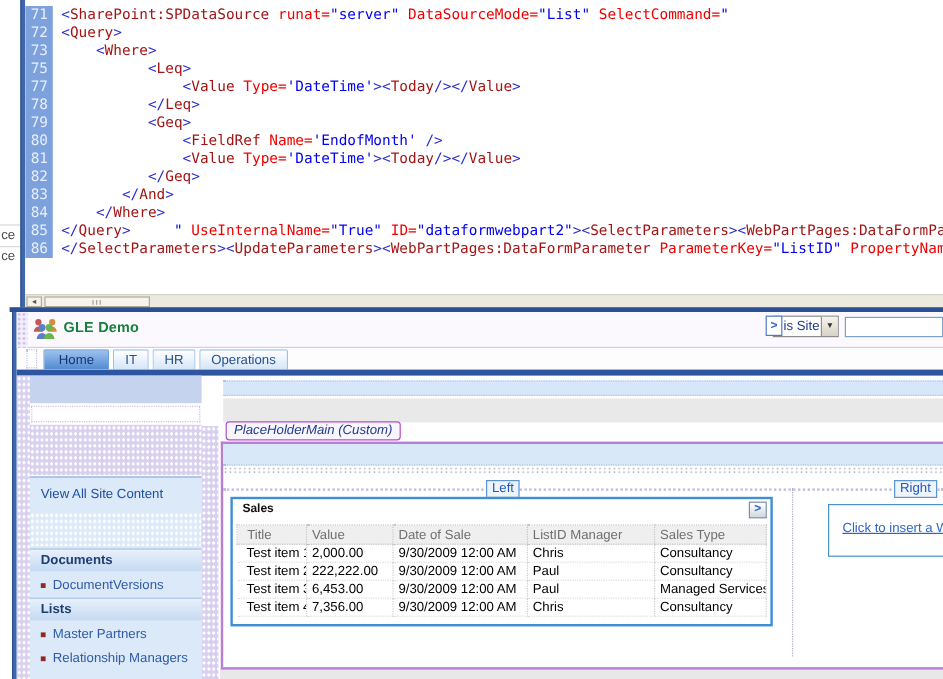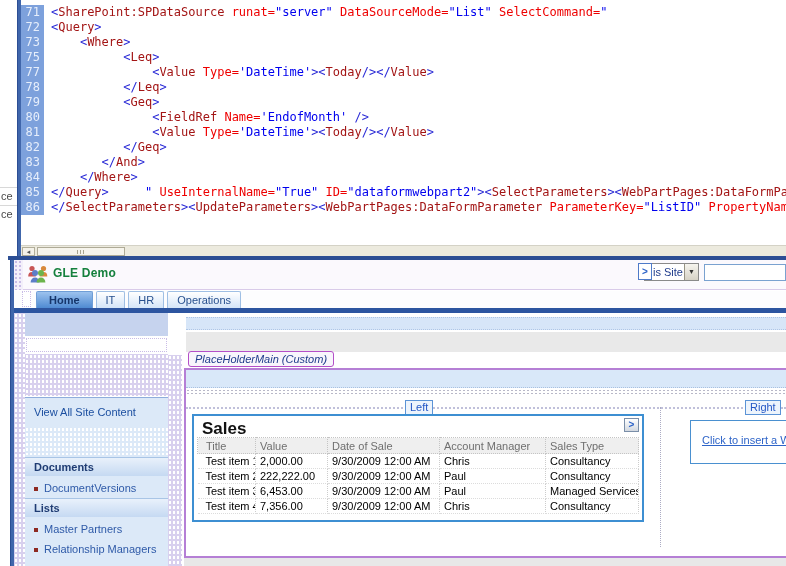--- a/index.html
+++ b/index.html
@@ -49,21 +49,21 @@
   #scope-text { position:absolute; left:8px; top:2px; font-size:11px; color:#1f3c8c; white-space:nowrap; }
   #scope-dd { position:absolute; right:0; top:0; width:14px; height:16px; background:linear-gradient(#f6f4ee,#d6d2c6); border-left:1px solid #969284;
               font-size:7px; color:#333; text-align:center; line-height:16px; }
   #search-box { position:absolute; left:690px; top:4px; width:82px; height:17px; border:1px solid #7aa2d0; background:#fff; font-size:11px; padding:0 3px; }
 
   #tab-row { position:absolute; left:0; top:31px; width:772px; height:17px; background:#fdfdfe; }
   #tab-minibox { position:absolute; left:8px; top:0; width:9px; height:16px; background:#fff; border:1px dotted #c9bce6; }
   #tabs { position:absolute; left:22px; top:0; height:17px; display:flex; }
   .tab { height:17px; line-height:16px; padding:0 9px; margin-right:3px; font-size:11px; color:#27508e;
          background:linear-gradient(#ffffff,#d4e5f8); border:1px solid #9fbfe4; border-bottom:none; border-radius:2px 2px 0 0; cursor:default; }
-  .tab.active { background:linear-gradient(#9cc2ee,#4f8ad2); color:#16366b; font-weight:bold; border-color:#6f9ed6; padding:0 12px; }
+  .tab.active { background:linear-gradient(#9cc2ee,#4f8ad2); color:#16366b; font-weight:normal; border-color:#6f9ed6; padding:0 12px; }
 
   #dark-bar { position:absolute; left:0; top:48px; width:772px; height:5px; background:#2d55a0; }
 
   
   #rail { position:absolute; left:0; top:53px; width:11px; height:253px; }
   #sb-seg1 { position:absolute; left:11px; top:53px; width:143px; height:23px; background:#c6d3ee; }
   #sb-seg2 { position:absolute; left:12px; top:78px; width:141px; height:14px; background:#fff; border:1px dotted #c9bce6; }
   #sb-seg3 { position:absolute; left:11px; top:94px; width:143px; height:42px; }
   #sb-panel { position:absolute; left:11px; top:137px; width:143px; height:169px; background:#dce9f8; border-top:1px solid #8faedc; overflow:hidden; }
   #view-all { display:block; padding:8px 0 0 9px; font-size:11px; color:#1c4fa0; text-decoration:none; }
@@ -87,21 +87,21 @@
   #ph-dotsrow { position:absolute; left:0; top:19px; width:600px; height:6px;
                 background-image:radial-gradient(#b8b8c8 0.8px, transparent 1px); background-size:4px 3px; }
   #zone-line { position:absolute; left:0; top:37px; width:600px; height:0; border-top:2px dotted #c0c0da; }
   .zone-label { position:absolute; top:30px; height:15px; line-height:13px; padding:0 4px; font-size:11px; color:#2457c5;
                 background:#edf4fc; border:1px solid #5b93d6; }
   #zone-label-left { left:219px; }
   #zone-label-right { left:559px; }
 
   #webpart { position:absolute; left:6px; top:44px; width:452px; height:108px; background:#fff; border:2px solid #3d8fd2; }
   #wp-header { position:relative; height:21px; }
-  #wp-title { padding:3px 0 0 8px; font-size:17px; font-weight:bold; color:#111; }
+  #wp-title { padding:3px 0 0 8px; font-size:10px; font-weight:bold; color:#111; }
   #wp-menu-btn { position:absolute; right:3px; top:2px; width:15px; height:14px; background:linear-gradient(#ffffff,#d2d8e0);
                  border:1px solid #7a8ea8; color:#2e64c8; font-size:10px; font-weight:bold; text-align:center; line-height:12px; }
   #wp-table { border-collapse:collapse; table-layout:fixed; width:442px; margin-left:3px; font-size:11px; }
   #wp-table th { background:#efefef; color:#6f6f6f; font-weight:normal; text-align:left; height:16px;
                  padding:0 4px; border:1px dotted #c4c4c4; }
   #wp-table td { color:#000; height:15px; padding:0 4px; border-right:1px dotted #cccccc; border-bottom:1px dotted #dcdcdc; white-space:nowrap; overflow:hidden; }
   #wp-table th:nth-child(1), #wp-table td:nth-child(1) { padding-left:8px; }
   #wp-table th:nth-child(1) { width:58px; }
   #wp-table th:nth-child(2) { width:72px; }
   #wp-table th:nth-child(3) { width:112px; }
@@ -219,21 +219,21 @@
         <div id="wp-header">
           <div id="wp-title">Sales</div>
           <div id="wp-menu-btn"><span>&gt;</span></div>
         </div>
         <table id="wp-table">
           <thead>
               <tr id="wp-thead-row">
                 <th>Title</th>
                 <th>Value</th>
                 <th>Date of Sale</th>
-                <th>Account Manager</th>
+                <th>ListID Manager</th>
                 <th>Sales Type</th>
               </tr>
             </thead>
           <tbody id="wp-tbody">
               <tr>
                 <td>Test item 1</td>
                 <td>2,000.00</td>
                 <td>9/30/2009 12:00 AM</td>
                 <td>Chris</td>
                 <td>Consultancy</td>

